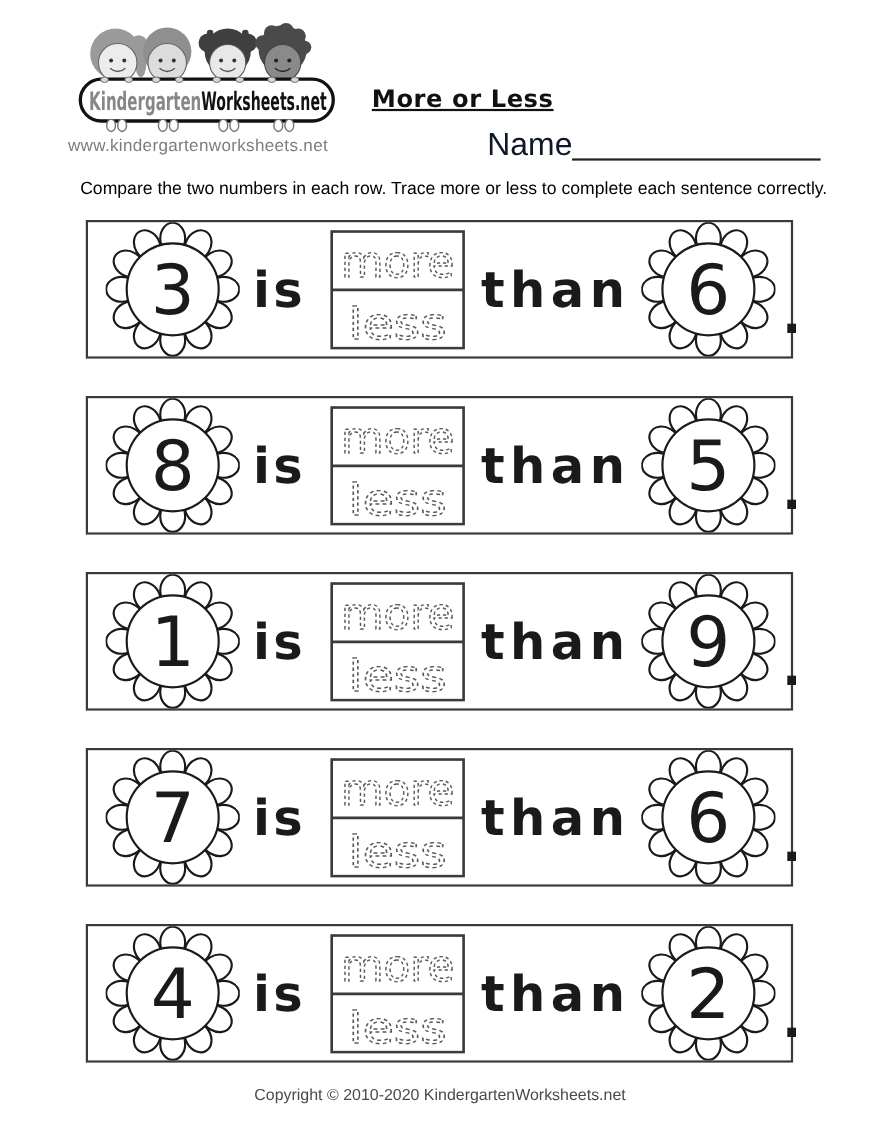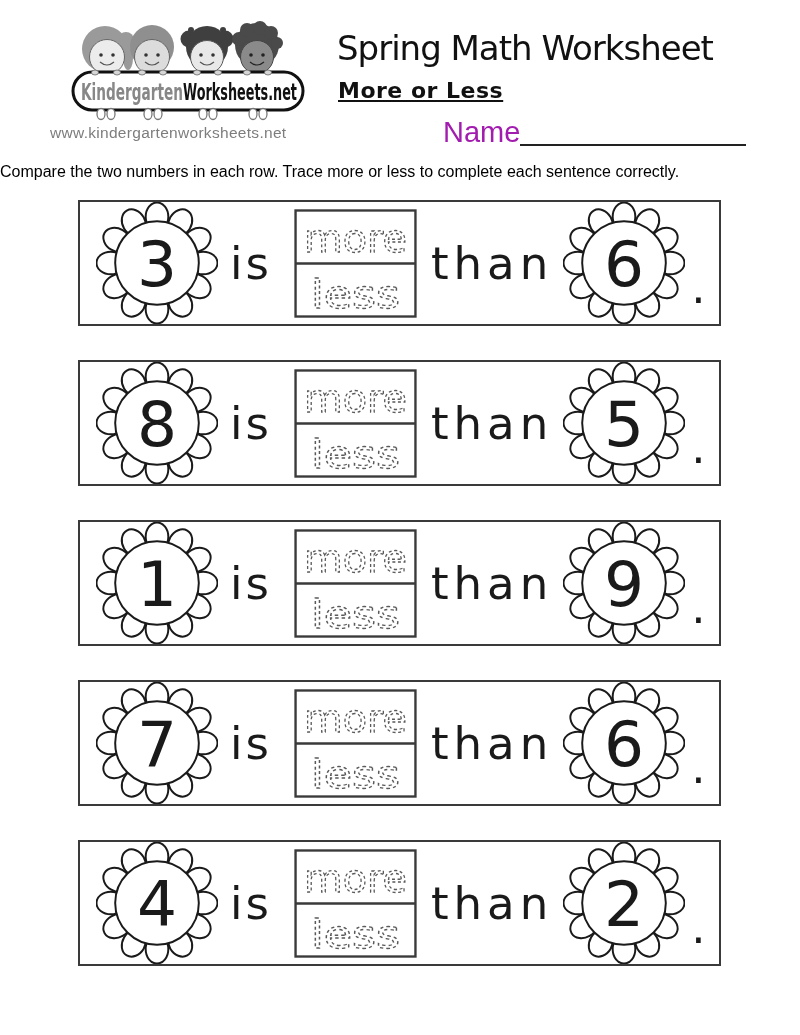--- a/index.html
+++ b/index.html
@@ -7,44 +7,44 @@
   body { width:800px; height:1035px; position:relative; overflow:hidden;
          font-family:"Liberation Sans", sans-serif; color:#1a1a1a; }
   .page { position:absolute; inset:0; background:#fff; }
 
   
   .logo-svg { position:absolute; left:55px; top:12px; width:250px; height:110px; }
   .brand1 { font-family:"DejaVu Sans",sans-serif; font-size:23px; font-weight:600; fill:#878787; }
   .brand2 { font-family:"DejaVu Sans",sans-serif; font-size:23px; font-weight:bold; fill:#111; }
   .logo-box { fill:#fff; stroke:#111; stroke-width:3; }
   .face-line { stroke:#555; stroke-width:1.2; fill:none; }
-  .site-url { position:absolute; left:50px; top:124px; width:260px; text-align:left;
+  .site-url { position:absolute; left:50px; top:124px; width:260px; text-align:center;
               font-size:15.5px; letter-spacing:.3px; color:#7d7d7d; }
 
   .page-title { position:absolute; left:337px; top:28px; font-family:"DejaVu Sans",sans-serif;
                 font-size:34px; letter-spacing:-1px; color:#111; }
   .page-subtitle { position:absolute; left:338px; top:78px; font-family:"DejaVu Sans",sans-serif;
                    font-size:22px; font-weight:bold; letter-spacing:.5px; color:#111;text-decoration:underline; }
   .name-row { position:absolute; left:443px; top:116px; width:303px; display:flex; align-items:flex-end; }
-  .name-label { font-size:29px; color:#a21caf; }
+  .name-label { font-size:29px; color:#0f172a; }
   .name-line { flex:1; border-bottom:2.5px solid #222; height:30px; margin-bottom:3px; }
 
-  .instructions { position:absolute; left:0; top:163px; width:752px; text-align:left;
+  .instructions { position:absolute; left:0; top:163px; width:752px; text-align:right;
                   font-size:16px; color:#000; }
 
   
   .rows { position:absolute; left:78px; top:200px; width:643px; }
   .row { width:643px; height:126px; border:2px solid #3a3a3a; margin-bottom:34px;
          display:flex; align-items:center; padding-left:16px; background:#fff; }
   .flower { width:122px; height:122px; flex:none; }
   .flower.right { margin-left:10px; }
   .petal { fill:#fff; stroke:#1a1a1a; stroke-width:2; }
   .fcore { fill:#fff; stroke:#1a1a1a; stroke-width:2; }
   .fnum { font-family:"DejaVu Sans",sans-serif; font-size:64px; text-anchor:middle; fill:#1a1a1a; }
-  .w { font-family:"DejaVu Sans",sans-serif; font-size:45px; color:#1a1a1a; letter-spacing:3px; }
+  .w { font-family:"DejaVu Sans",sans-serif; font-size:45px; color:#1a1a1a; letter-spacing:3px;font-weight:bold; }
   .w.is { margin-left:12px; }
   .w.than { margin-left:14px; letter-spacing:5px; }
   .trace { width:123px; height:109px; flex:none; margin-left:22px; }
   .tb { fill:none; stroke:#3a3a3a; stroke-width:2.4; }
   .tw { font-family:"DejaVu Sans",sans-serif; font-size:40px; text-anchor:middle;
         fill:none; stroke:#5a5a5a; stroke-width:1.3; stroke-dasharray:3 2.6; }
   .period { align-self:flex-end; margin-bottom:10px; margin-left:6px; letter-spacing:0; }
 
   
   .footer { position:absolute; left:0; top:988px; width:800px; text-align:center;
@@ -141,21 +141,20 @@
       <ellipse cx="93" cy="102" rx="4" ry="5.5"></ellipse>
         <ellipse cx="103" cy="102" rx="4" ry="5.5"></ellipse>
       <ellipse cx="148" cy="102" rx="4" ry="5.5"></ellipse>
         <ellipse cx="158" cy="102" rx="4" ry="5.5"></ellipse>
       <ellipse cx="198" cy="102" rx="4" ry="5.5"></ellipse>
         <ellipse cx="208" cy="102" rx="4" ry="5.5"></ellipse>
     </g>
   </svg>
   <div class="site-url">www.kindergartenworksheets.net</div>
 
-  <div class="page-title">Spring Math Worksheet</div>
   <div class="page-subtitle">More or Less</div>
 
   <div class="name-row">
     <span class="name-label">Name</span>
     <span class="name-line"></span>
   </div>
 
   <div class="instructions">Compare the two numbers in each row. Trace more or less to complete each sentence correctly.</div>
 
   <div class="rows">
@@ -256,15 +255,16 @@
       <svg class="flower right" viewBox="0 0 124 124">
         <use href="#flower-shape"></use>
         <text class="fnum" x="62" y="85">2</text>
       </svg>
       <span class="w period">.</span>
     </div>
 
   </div>
 
   <div class="footer">
+    <div>Copyright © 2010-2020 KindergartenWorksheets.net</div>
   </div>
 
 </div>
 
 </body></html>

